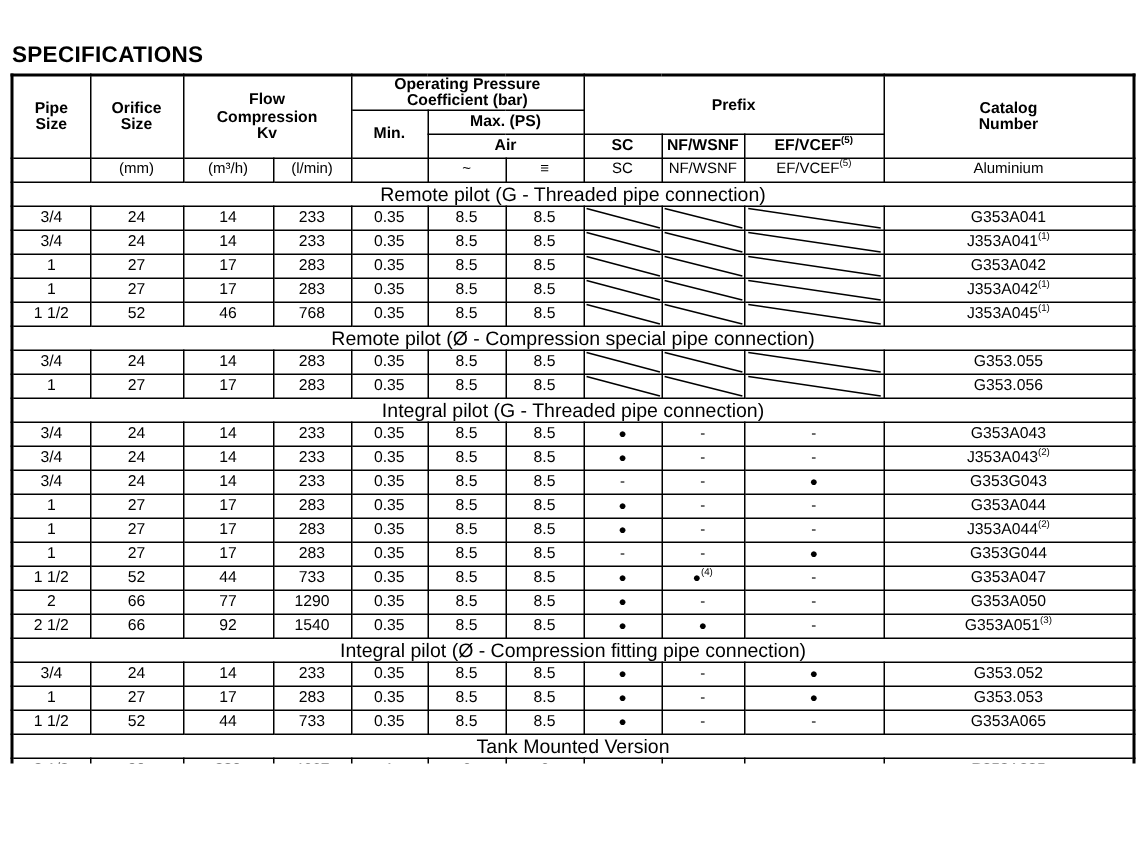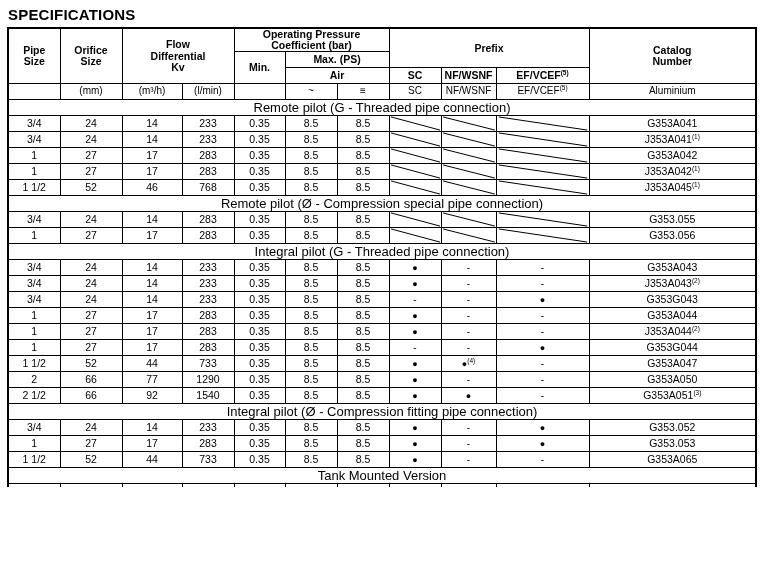--- a/index.html
+++ b/index.html
@@ -3,21 +3,21 @@
 <meta charset="utf-8">
 <style>
   html,body{margin:0;padding:0;}
   body{
     width:762px;height:575px;
     background:#ffffff;
     font-family:"Liberation Sans", sans-serif;
     color:#000000;
     -webkit-font-smoothing:antialiased;
   }
-  .page{position:relative;width:762px;height:487px;overflow:hidden;}
+  .page{position:relative;width:762px;height:487px;overflow:hidden;margin-top:22px;}
 
   .title{
     font-size:15px;font-weight:bold;letter-spacing:.2px;
     padding:6px 0 4px 8px;
   }
 
   table.spec{
     border-collapse:collapse;
     width:748px;
     margin-left:7px;
@@ -91,21 +91,21 @@
         <th rowspan="3">
           <div>Pipe</div>
           <div>Size</div>
         </th>
         <th rowspan="3">
           <div>Orifice</div>
           <div>Size</div>
         </th>
         <th colspan="2" rowspan="3">
           <div>Flow</div>
-          <div>Differential</div>
+          <div>Compression</div>
           <div>Kv</div>
         </th>
         <th colspan="3">
           <div>Operating Pressure</div>
           <div>Coefficient (bar)</div>
         </th>
         <th colspan="3" rowspan="2">Prefix</th>
         <th rowspan="3">
           <div>Catalog</div>
           <div>Number</div>

